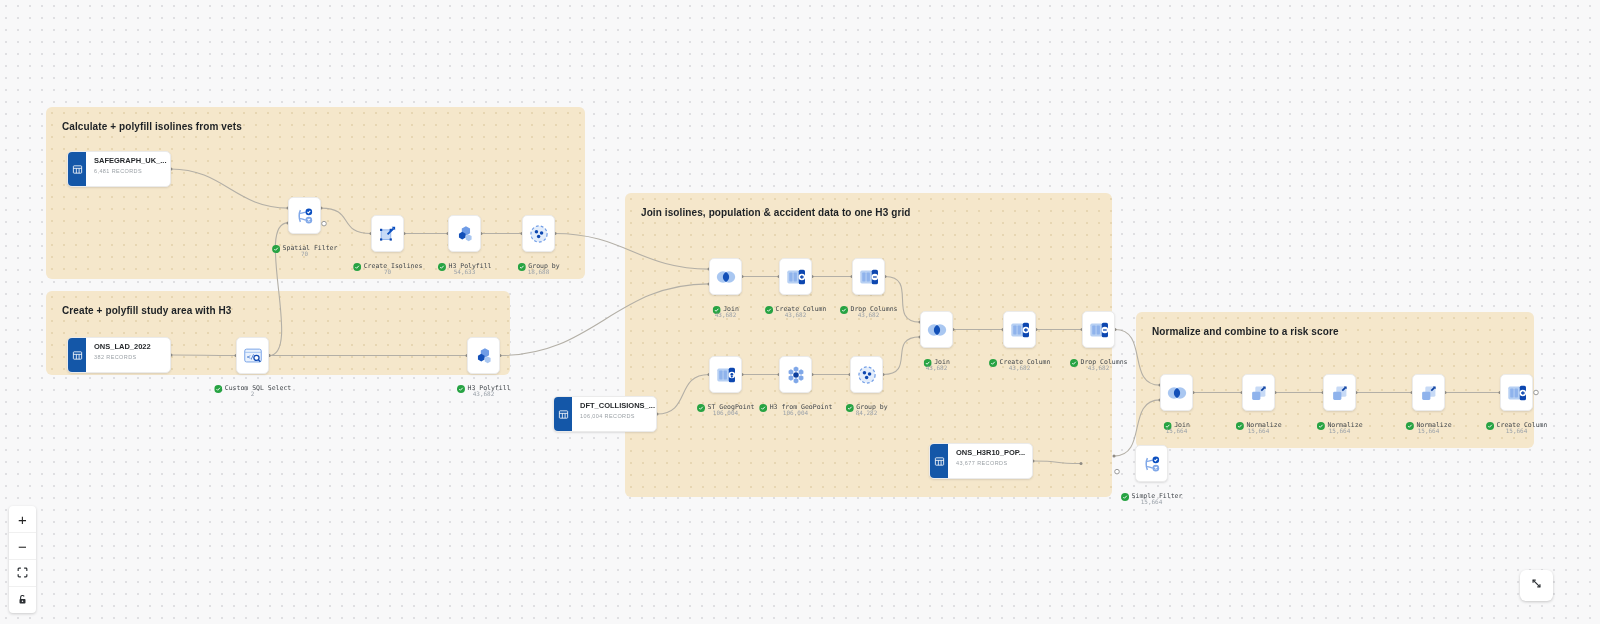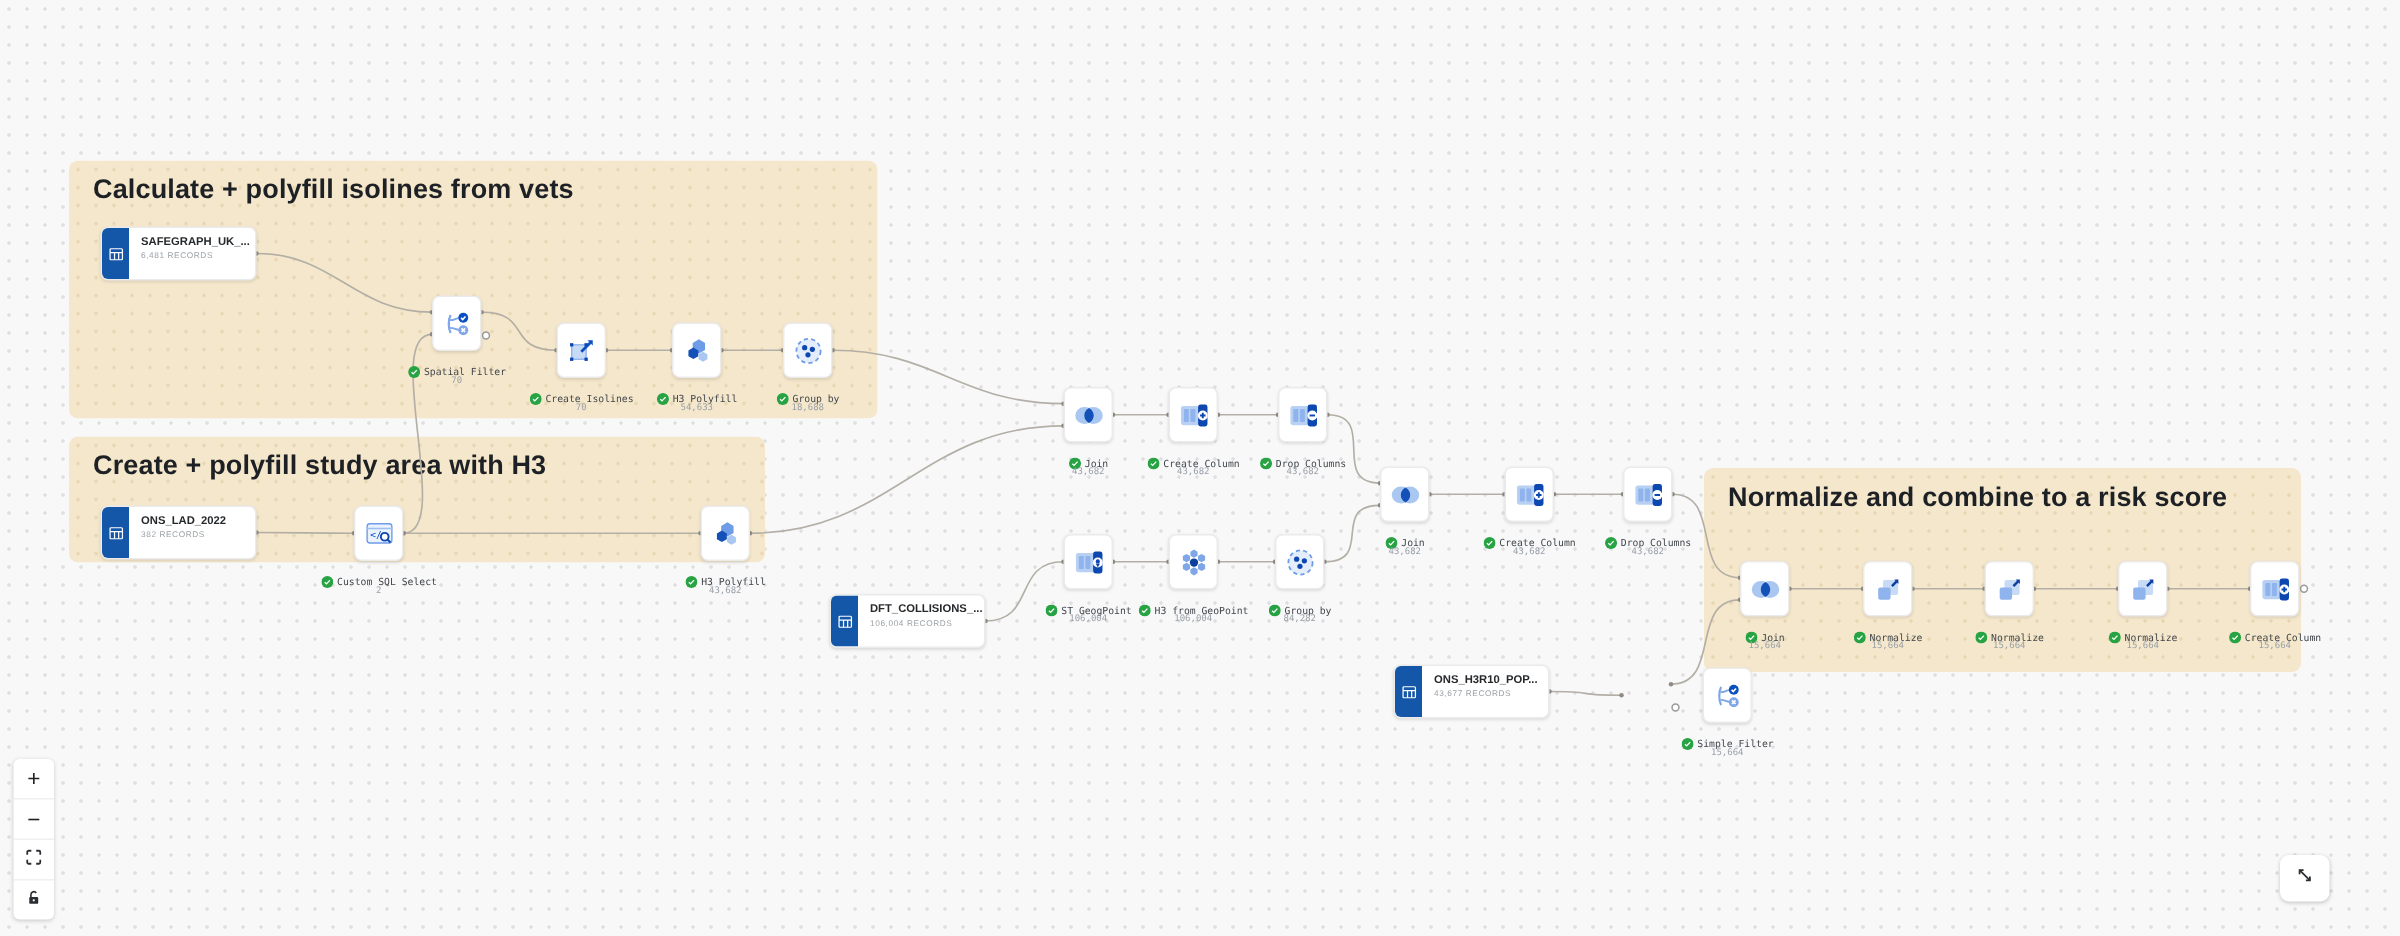--- a/index.html
+++ b/index.html
@@ -4,21 +4,21 @@
 <style>
   html,body{margin:0;padding:0;background:#f8f8f9;}
   body{width:1600px;height:624px;overflow:hidden;font-family:"Liberation Sans",sans-serif;position:relative;}
   #canvas{position:absolute;left:0;top:0;width:1600px;height:624px;
     background-color:#f8f8f9;
     background-image:radial-gradient(circle,#dfdfe2 1px,transparent 1.2px);
     background-size:12px 12px;}
   .group{position:absolute;background-color:#f5e7cb;border-radius:6px;
     background-image:radial-gradient(circle,#e7d6b2 1px,transparent 1.2px);
     background-size:12px 12px;}
-  .gtitle{position:absolute;left:16px;top:12px;font-size:18px;font-weight:700;
+  .gtitle{position:absolute;left:16px;top:12px;font-size:10px;font-weight:700;
     color:#1d2125;letter-spacing:.1px;line-height:15px;}
   svg.edges{position:absolute;left:0;top:0;pointer-events:none;}
   .edge{fill:none;stroke:#b3afa6;stroke-width:1.1;stroke-linecap:round;}
   .port{fill:#8f8b84;}
   .ring{fill:#ffffff;stroke:#9a9a9a;stroke-width:1;}
   .node{position:absolute;background:#fff;border:1px solid #ebebeb;border-radius:5px;
     box-shadow:0 1px 2px rgba(60,60,60,.14);box-sizing:border-box;}
   .node.op{display:flex;align-items:center;justify-content:center;}
   .node.op .icon{display:flex;align-items:center;justify-content:center;}
   .node.op .icon svg{width:22px;height:22px;}
@@ -45,20 +45,23 @@
 </style>
 </head>
 <body>
 
 <div id="canvas">
     <div class="group" style="left:46px;top:107px;width:539px;height:172px">
       <div class="gtitle" style="max-width:520px">Calculate + polyfill isolines from vets</div>
     </div>
     <div class="group" style="left:46px;top:291px;width:464px;height:84px">
       <div class="gtitle" style="max-width:440px">Create + polyfill study area with H3</div>
+    </div>
+    <div class="group" style="left:625px;top:193px;width:487px;height:304px">
+      <div class="gtitle" style="max-width:345px">Join isolines, population &amp; accident data to one H3 grid</div>
     </div>
     <div class="group" style="left:1136px;top:312px;width:398px;height:136px">
       <div class="gtitle" style="max-width:380px">Normalize and combine to a risk score</div>
     </div>
     <svg class="edges" width="1600" height="624" viewBox="0 0 1600 624">
       <path class="edge" d="M171,169 C223.65,169 235.35,208.1 288,208.1"></path>
       <circle class="port" cx="171" cy="169" r="1.5"></circle>
       <circle class="port" cx="288" cy="208.1" r="1.5"></circle>
       <path class="edge" d="M269,355.5 C303,355.5 254,222.9 288,222.9"></path>
       <circle class="port" cx="269" cy="355.5" r="1.5"></circle>

